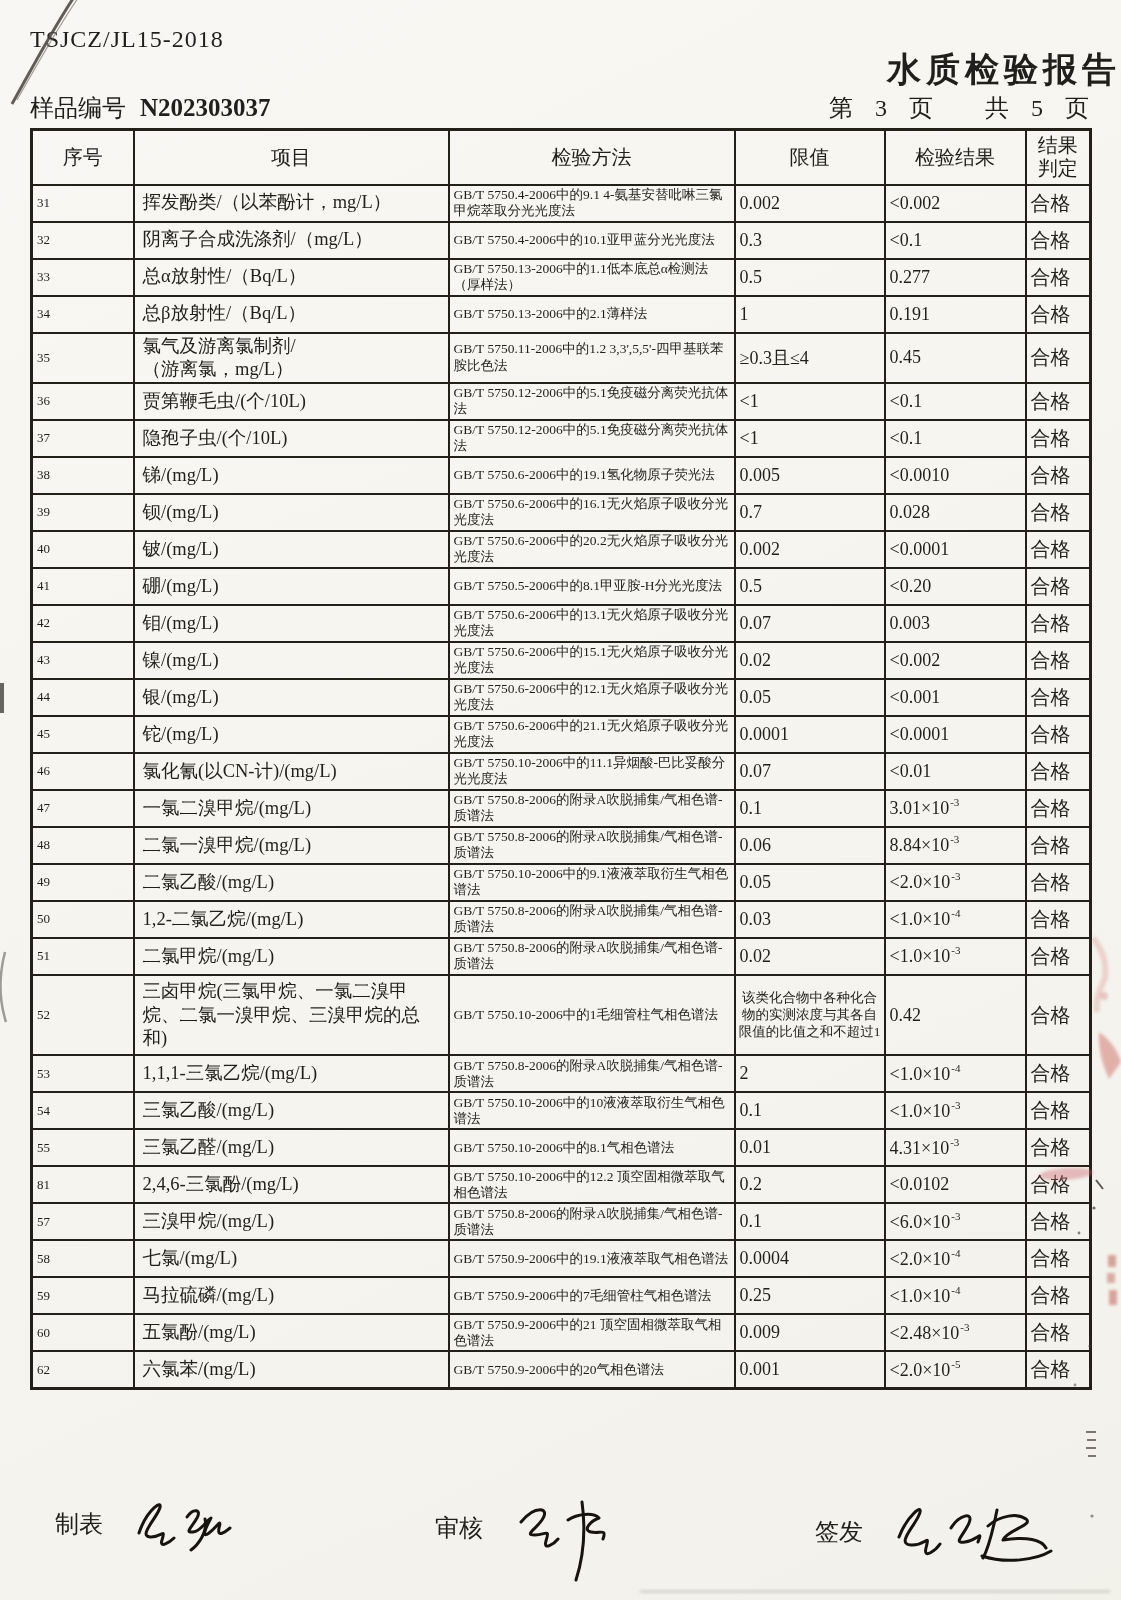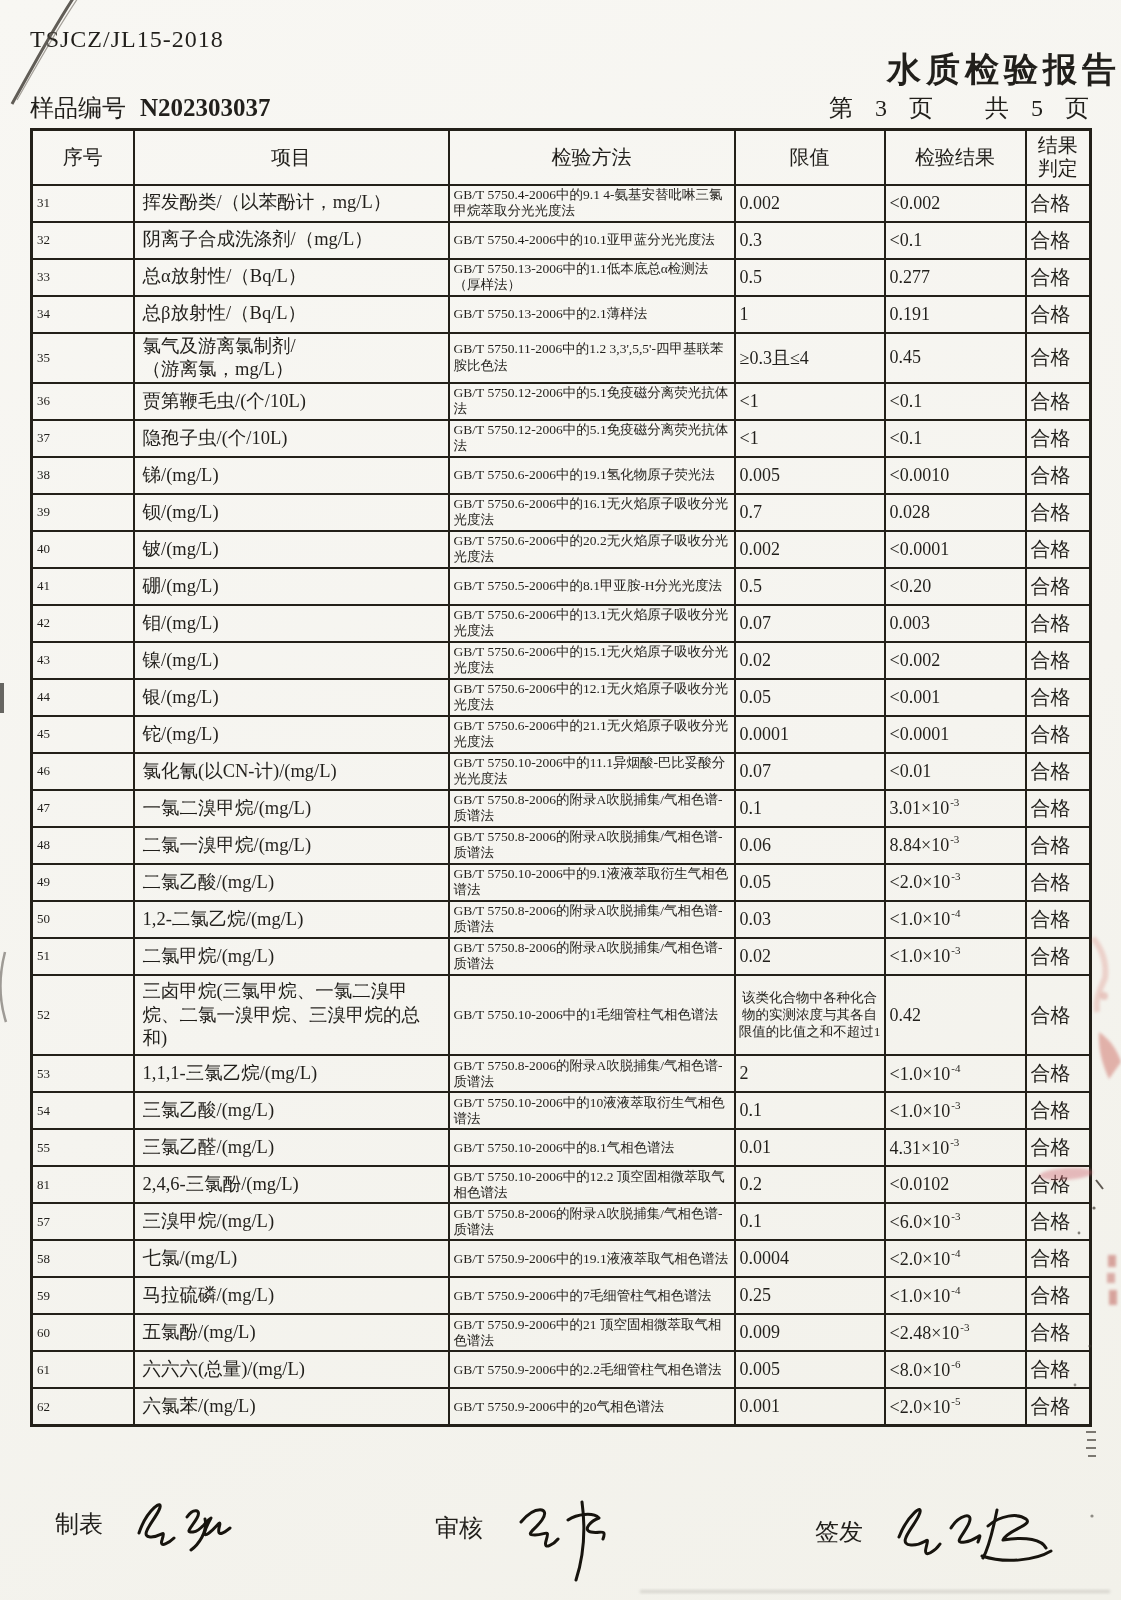--- a/index.html
+++ b/index.html
@@ -314,28 +314,20 @@
           <td class="c-limit">0.25</td>
           <td class="c-result">&lt;1.0×10<sup>-4</sup></td>
           <td class="c-verdict">合格</td>
         </tr>
         <tr>
           <td class="c-no">60</td>
           <td class="c-item">五氯酚/(mg/L)</td>
           <td class="c-method">GB/T 5750.9-2006中的21 顶空固相微萃取气相色谱法</td>
           <td class="c-limit">0.009</td>
           <td class="c-result">&lt;2.48×10<sup>-3</sup></td>
-          <td class="c-verdict">合格</td>
-        </tr>
-        <tr>
-          <td class="c-no">61</td>
-          <td class="c-item">六六六(总量)/(mg/L)</td>
-          <td class="c-method">GB/T 5750.9-2006中的2.2毛细管柱气相色谱法</td>
-          <td class="c-limit">0.005</td>
-          <td class="c-result">&lt;8.0×10<sup>-6</sup></td>
           <td class="c-verdict">合格</td>
         </tr>
         <tr>
           <td class="c-no">62</td>
           <td class="c-item">六氯苯/(mg/L)</td>
           <td class="c-method">GB/T 5750.9-2006中的20气相色谱法</td>
           <td class="c-limit">0.001</td>
           <td class="c-result">&lt;2.0×10<sup>-5</sup></td>
           <td class="c-verdict">合格</td>
         </tr>

